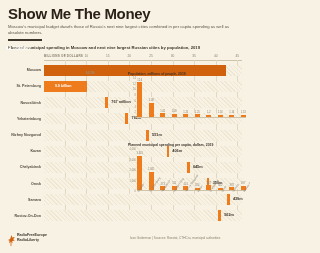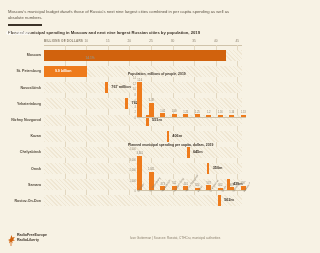--- a/index.html
+++ b/index.html
@@ -108,20 +108,21 @@
   .credit {
     position: absolute; left: 122px; top: 6px;
     font-size: 3.1px; color: #8a7f6d;
   }
 </style>
 </head>
 <body>
 
 <div class="page">
 
+  <div class="title">Show Me The Money</div>
   <div class="deck">Moscow's municipal budget dwarfs those of Russia's next nine largest cities combined in per capita spending as well as absolute numbers.</div>
   <div class="rule"></div>
   <div class="chart-title">Planned municipal spending in Moscow and next nine largest Russian cities by population, 2019</div>
 
   <div class="main-wrap">
 
     <div class="axis-row">
       <span class="axis-unit">BILLIONS OF DOLLARS</span>
       <span class="tick" style="left:10.4%">5</span>
       <span class="tick" style="left:21.3%">10</span>

